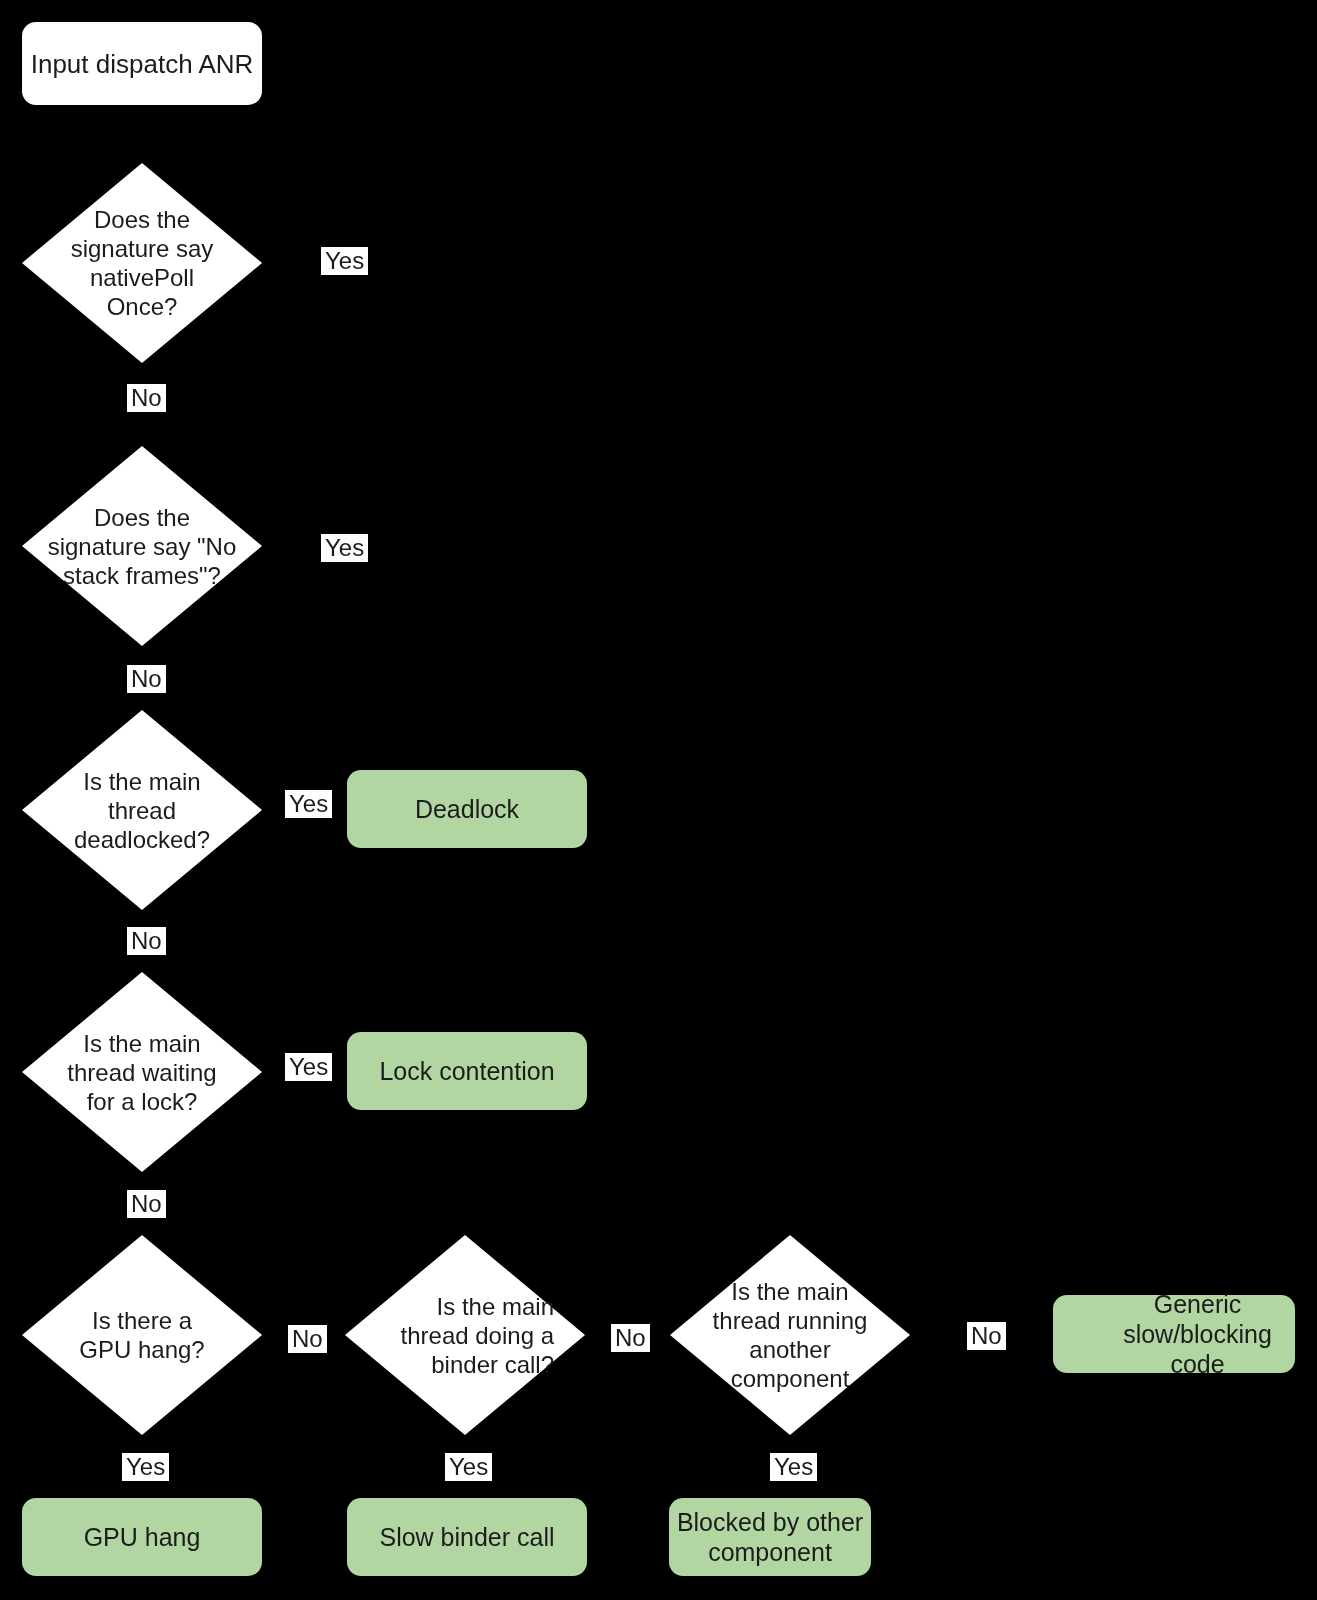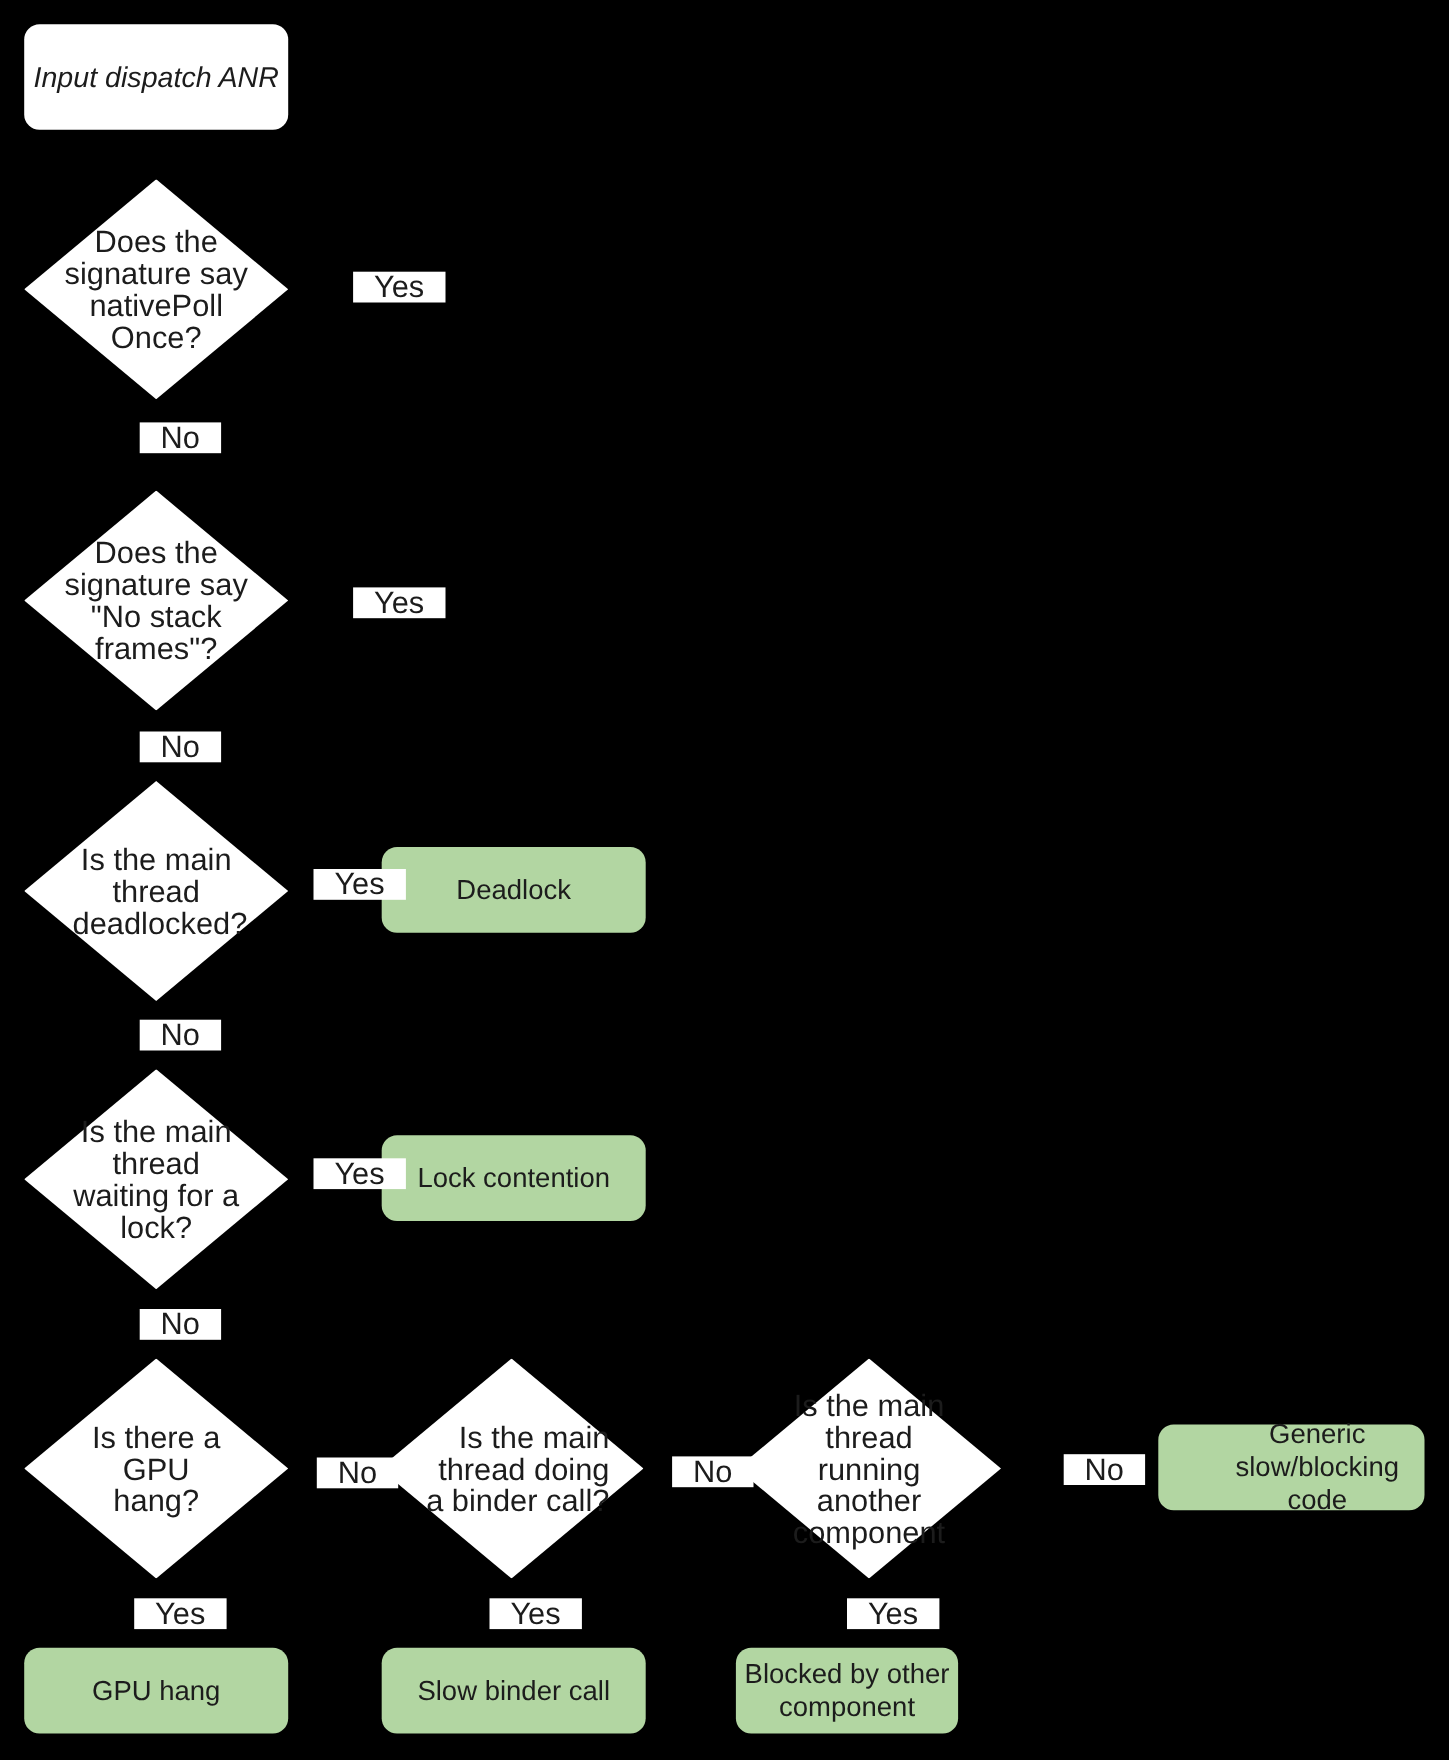--- a/index.html
+++ b/index.html
@@ -17,51 +17,51 @@
   .rect {
     background: var(--node-fill, #fff);
     border-radius: 14px;
     display: flex;
     align-items: center;
     justify-content: center;
     text-align: center;
     font-size: 25px;
     line-height: 30px;
   }
-  .start { width: 240px; height: 96px; font-size: 26px; font-style: italic; }
+  .start { width: 240px; height: 83px; font-size: 26px; }
   .result { width: 240px; height: 78px; }
   .result.bad  { background: var(--bad-fill, #f9c9c6); }
   .result.good { background: var(--good-fill, #b2d6a2); }
 
   .diamond { width: 240px; height: 200px; }
   .diamond::before {
     content: "";
     position: absolute;
     inset: 0;
     background: var(--node-fill, #fff);
     clip-path: polygon(50% 0%, 100% 50%, 50% 100%, 0% 50%);
   }
   .diamond .dtext {
     position: absolute;
     inset: 0;
     display: flex;
     align-items: center;
     justify-content: center;
     text-align: center;
-    font-size: 28px;
+    font-size: 24px;
     line-height: 29px;
   }
   .diamond .dtext span { display: inline-block; }
 
   .tag {
     background: var(--node-fill, #fff);
     color: var(--text, #1c1c1c);
-    font-size: 28px;
+    font-size: 24px;
     line-height: 28px;
-    padding: 0 19px;
+    padding: 0 4px;
     white-space: nowrap;
   }
 </style>
 </head>
 <body>
 
 <div class="canvas">
 
   <div class="node rect start" style="left:22px; top:22px;">Input dispatch ANR</div>
 

